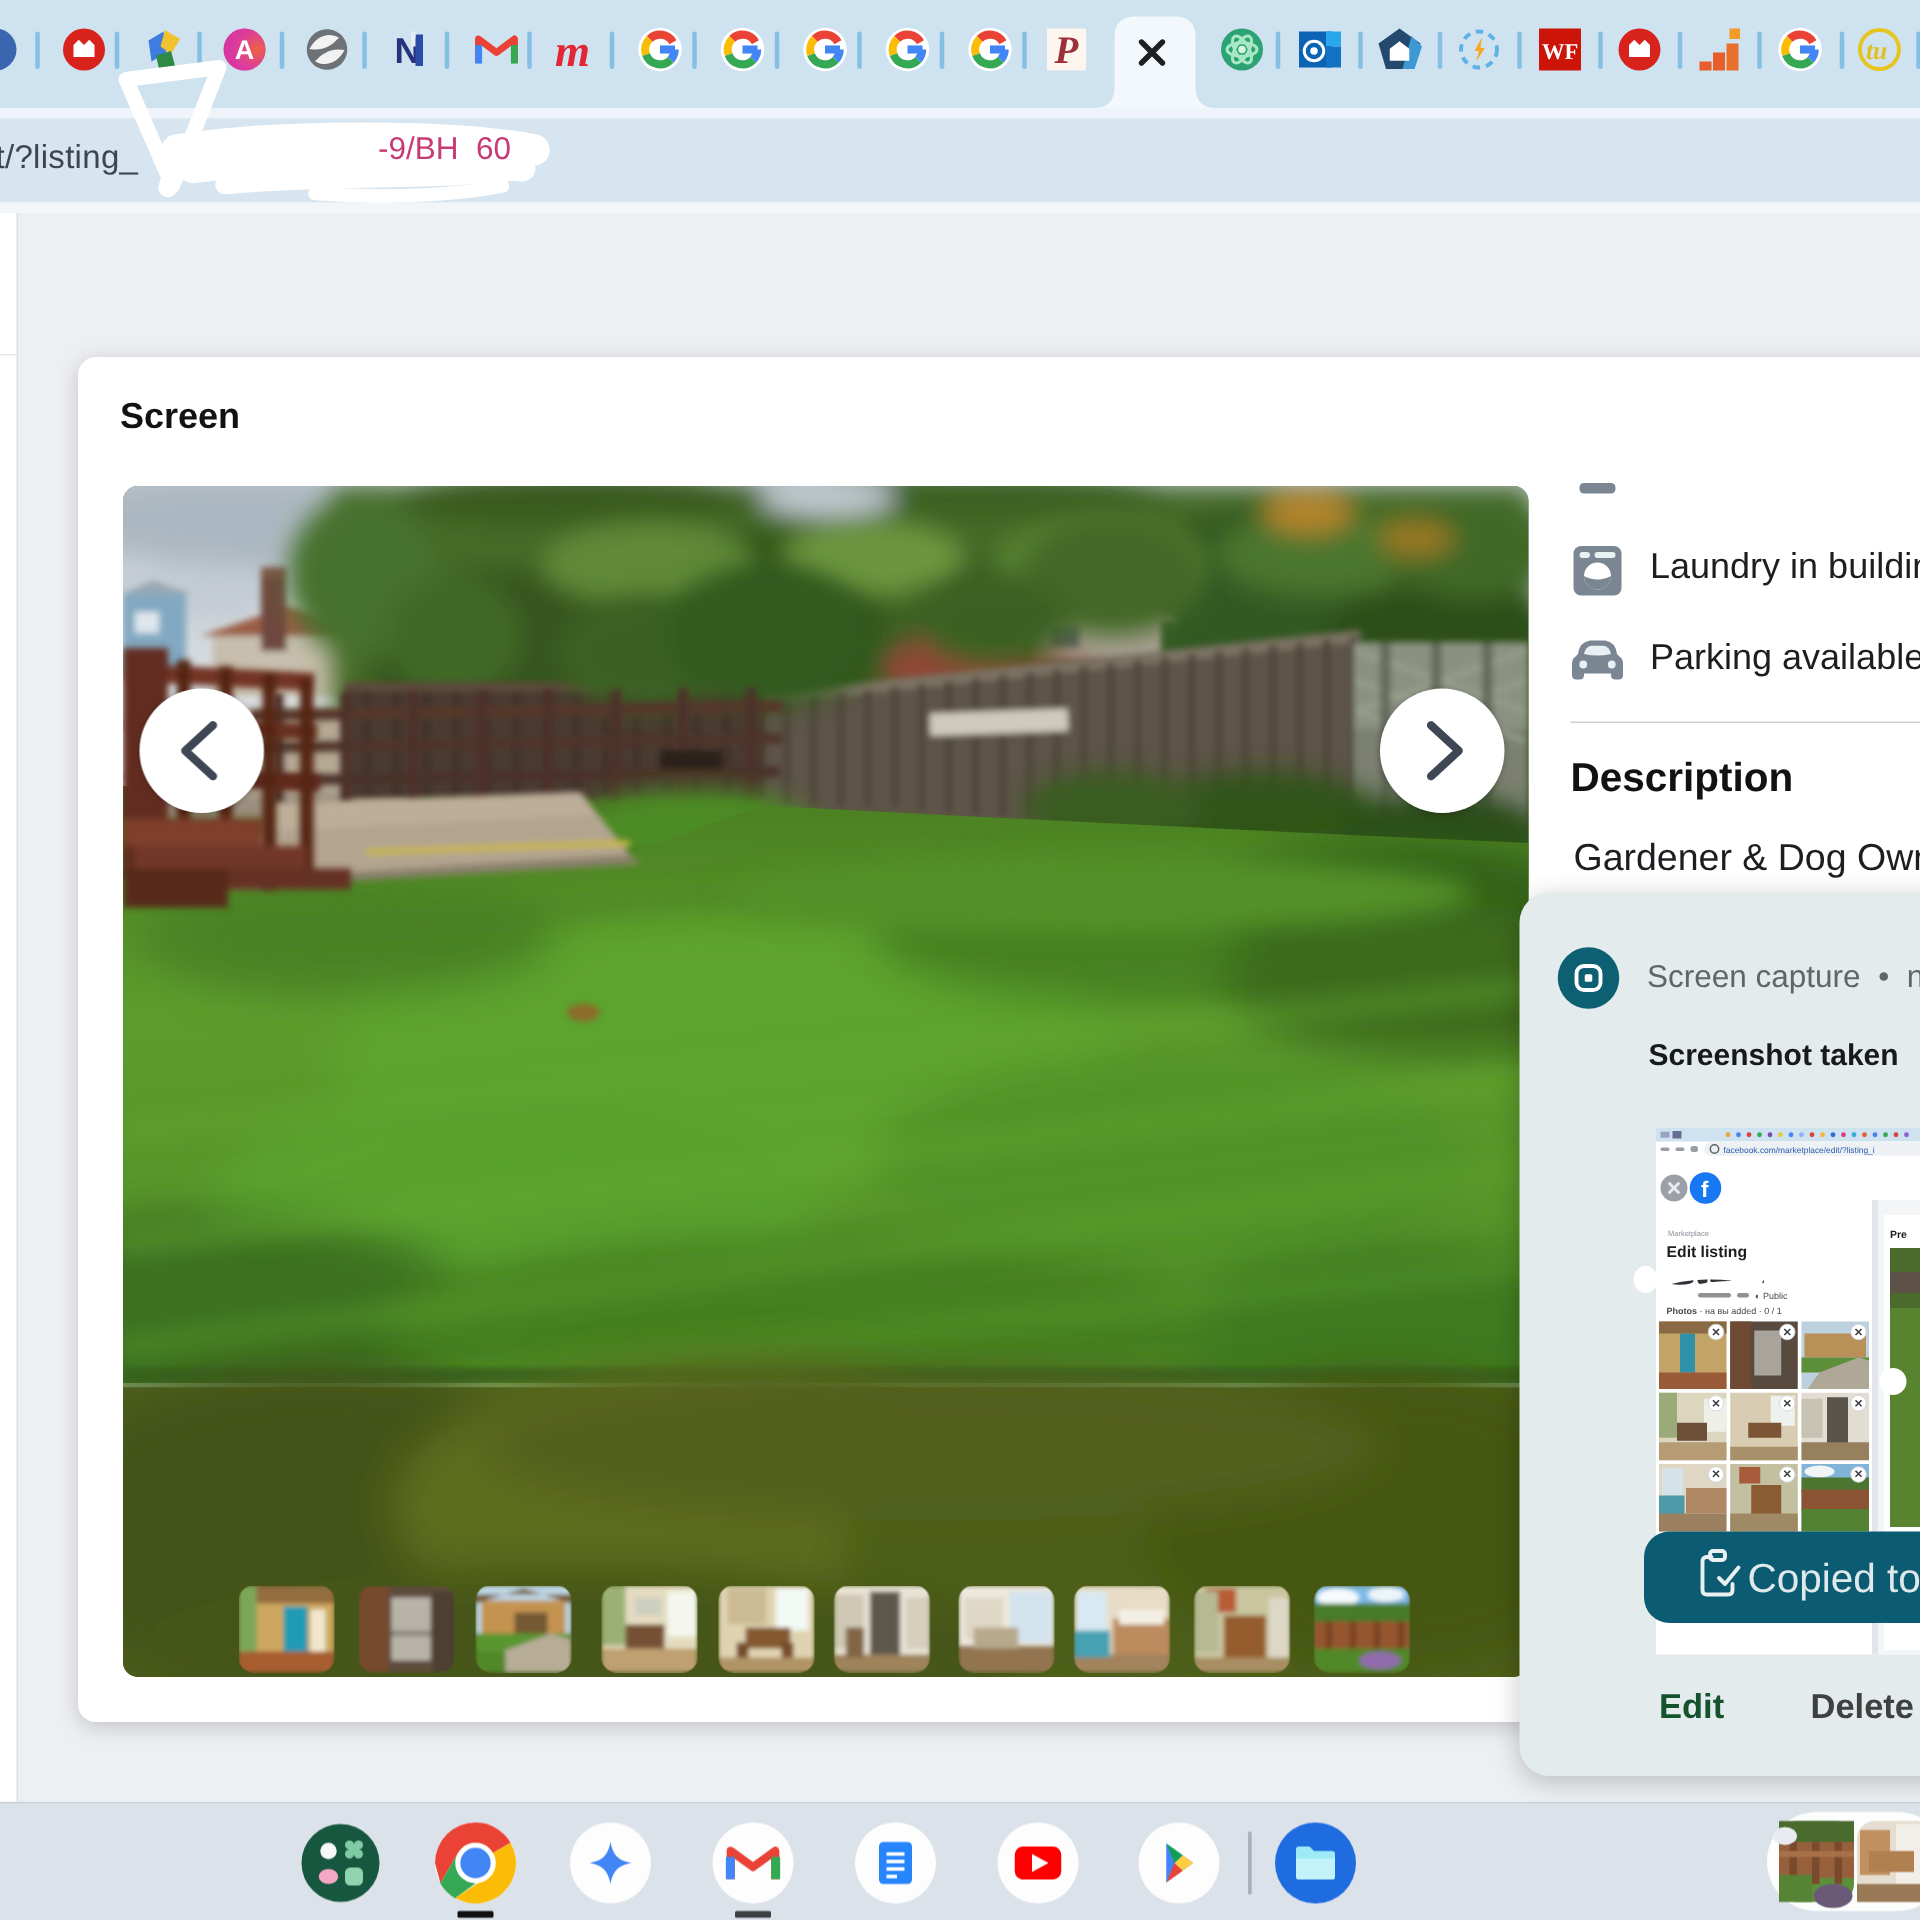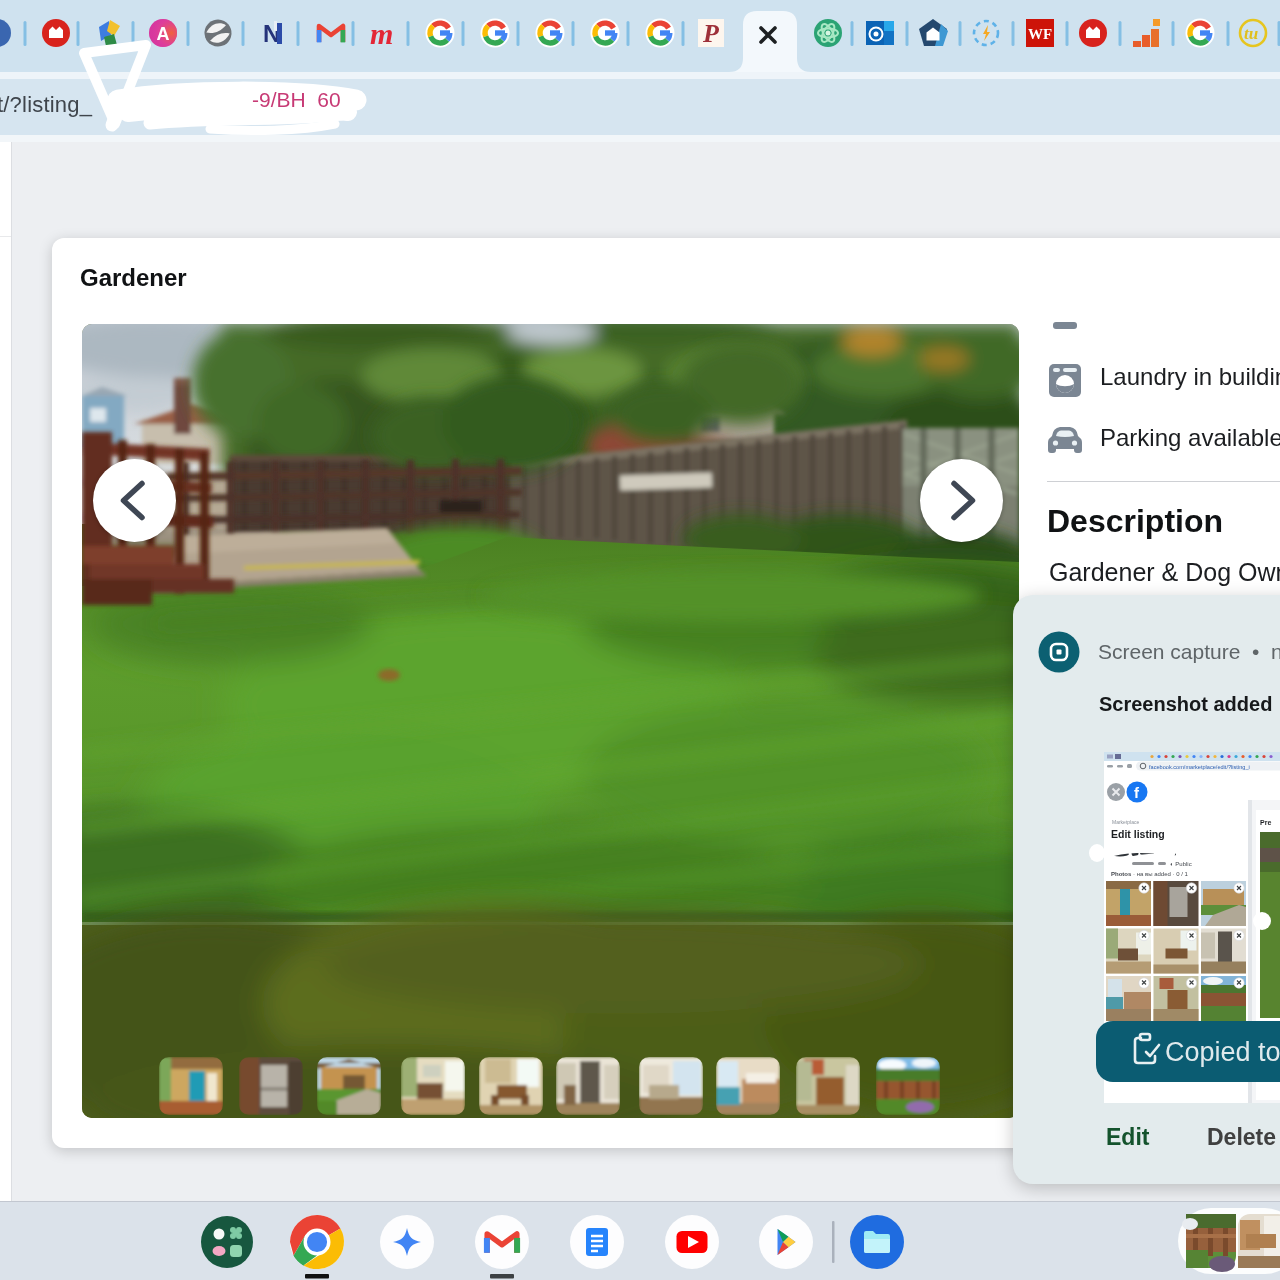--- a/index.html
+++ b/index.html
@@ -18,21 +18,21 @@
   #leftline{left:0;top:236px;width:11px;height:1px;background:#e8e9eb;}
   
   #modal{left:52px;top:238px;width:1300px;height:910px;background:#fff;border-radius:12px;
          box-shadow:0 3px 14px rgba(0,0,0,0.18);}
   #modal>.abs, #modal>svg{position:absolute;}
   #thumbrow{left:107px;top:819px;width:900px;height:58px;filter:saturate(1.18) brightness(1.03);}
   #previewtitle{left:28px;top:26px;font-size:24px;font-weight:bold;color:#101214;}
   #media{left:30px;top:86px;width:937px;height:794px;border-radius:10px;overflow:hidden;background:#4d5c1d;filter:saturate(1.08);}
   
   .navbtn{width:83px;height:83px;border-radius:50%;background:#fff;box-shadow:0 1px 4px rgba(0,0,0,0.25);}
-  #desc-h{left:995px;top:265px;font-size:32px;font-weight:bold;color:#101214;}
+  #desc-h{left:995px;top:265px;font-size:27px;font-weight:bold;color:#101214;}
   #desc-t{left:997px;top:320px;font-size:25px;color:#1c1e21;white-space:nowrap;}
   #divider{left:995px;top:243px;width:320px;height:1px;background:#ced0d4;}
   
   #notif{left:1013px;top:595px;width:290px;height:589px;background:#e3ebed;border-radius:20px 0 0 20px;
          box-shadow:0 4px 18px rgba(0,0,0,0.22);}
   #notif .title{position:absolute;left:85px;top:45px;font-size:21px;color:#5f6568;white-space:nowrap;}
   
   #shelf{left:0;top:1201px;width:1280px;height:79px;background:#dbe2ea;border-top:1px solid #c2c7d0;}
 </style>
 </head>
@@ -199,21 +199,21 @@
     <path d="M 118,100 C 180,90 300,89 356,100" stroke-width="21"></path>
     <path d="M 128,113 C 200,105 290,105 348,112" stroke-width="18"></path>
     <path d="M 150,123 C 215,117 295,120 341,114" stroke-width="13"></path>
     <path d="M 210,129 C 250,132 300,131 335,124" stroke-width="9"></path>
   </g>
 </svg>
 <div class="abs" id="leftstrip"></div>
 <div class="abs" id="leftline"></div>
 
 <div class="abs" id="modal">
-  <div class="abs" id="previewtitle">Gardener</div>
+  <div class="abs" id="previewtitle">Screen</div>
   <div class="abs" id="media">
   <svg width="937" height="794" viewBox="0 0 937 794">
     <defs>
       <linearGradient id="skyg" x1="0" y1="0" x2="0" y2="1">
         <stop offset="0" stop-color="#c3cad2"></stop>
             <stop offset="0.6" stop-color="#d5dade"></stop>
             <stop offset="1" stop-color="#e4e6e6"></stop>
       </linearGradient>
       <linearGradient id="lawng" x1="0" y1="0" x2="0" y2="1">
         <stop offset="0" stop-color="#4f8028"></stop>
@@ -790,21 +790,21 @@
       <rect x="0" y="0" width="200" height="61" rx="17" fill="#0b5c72"></rect>
       <g transform="translate(39,13)" fill="none" stroke="#e8f0f2" stroke-width="2.6" stroke-linecap="round" stroke-linejoin="round">
         <path d="M 6,4 L 3,4 Q 0,4 0,7 L 0,26 Q 0,29 3,29 L 17,29 Q 20,29 20,26 L 20,22"></path>
         <rect x="5" y="0" width="10" height="6" rx="2"></rect>
         <path d="M 11,18 L 15,22 L 24,11"></path>
       </g>
       <text x="69" y="40" font-size="27" fill="#dfe9ec">Copied to clipboard</text>
     </g>
   </svg>
   <div class="title">Screen capture&nbsp; • &nbsp;now</div>
-  <div style="position:absolute;left:86px;top:98px;font-size:20px;font-weight:bold;color:#17191b;white-space:nowrap;">Screenshot added</div>
+  <div style="position:absolute;left:86px;top:98px;font-size:20px;font-weight:bold;color:#17191b;white-space:nowrap;">Screenshot taken</div>
   <div style="position:absolute;left:93px;top:529px;font-size:23px;font-weight:bold;color:#14532d;">Edit</div>
   <div style="position:absolute;left:194px;top:529px;font-size:23px;font-weight:bold;color:#404040;">Delete</div>
 </div>
 <div class="abs" id="shelf">
 <svg width="1280" height="79" viewBox="0 0 1280 79">
   <defs>
     <g id="wc">
           <circle r="22.5" fill="#ffffff"></circle>
         </g>
   </defs>

